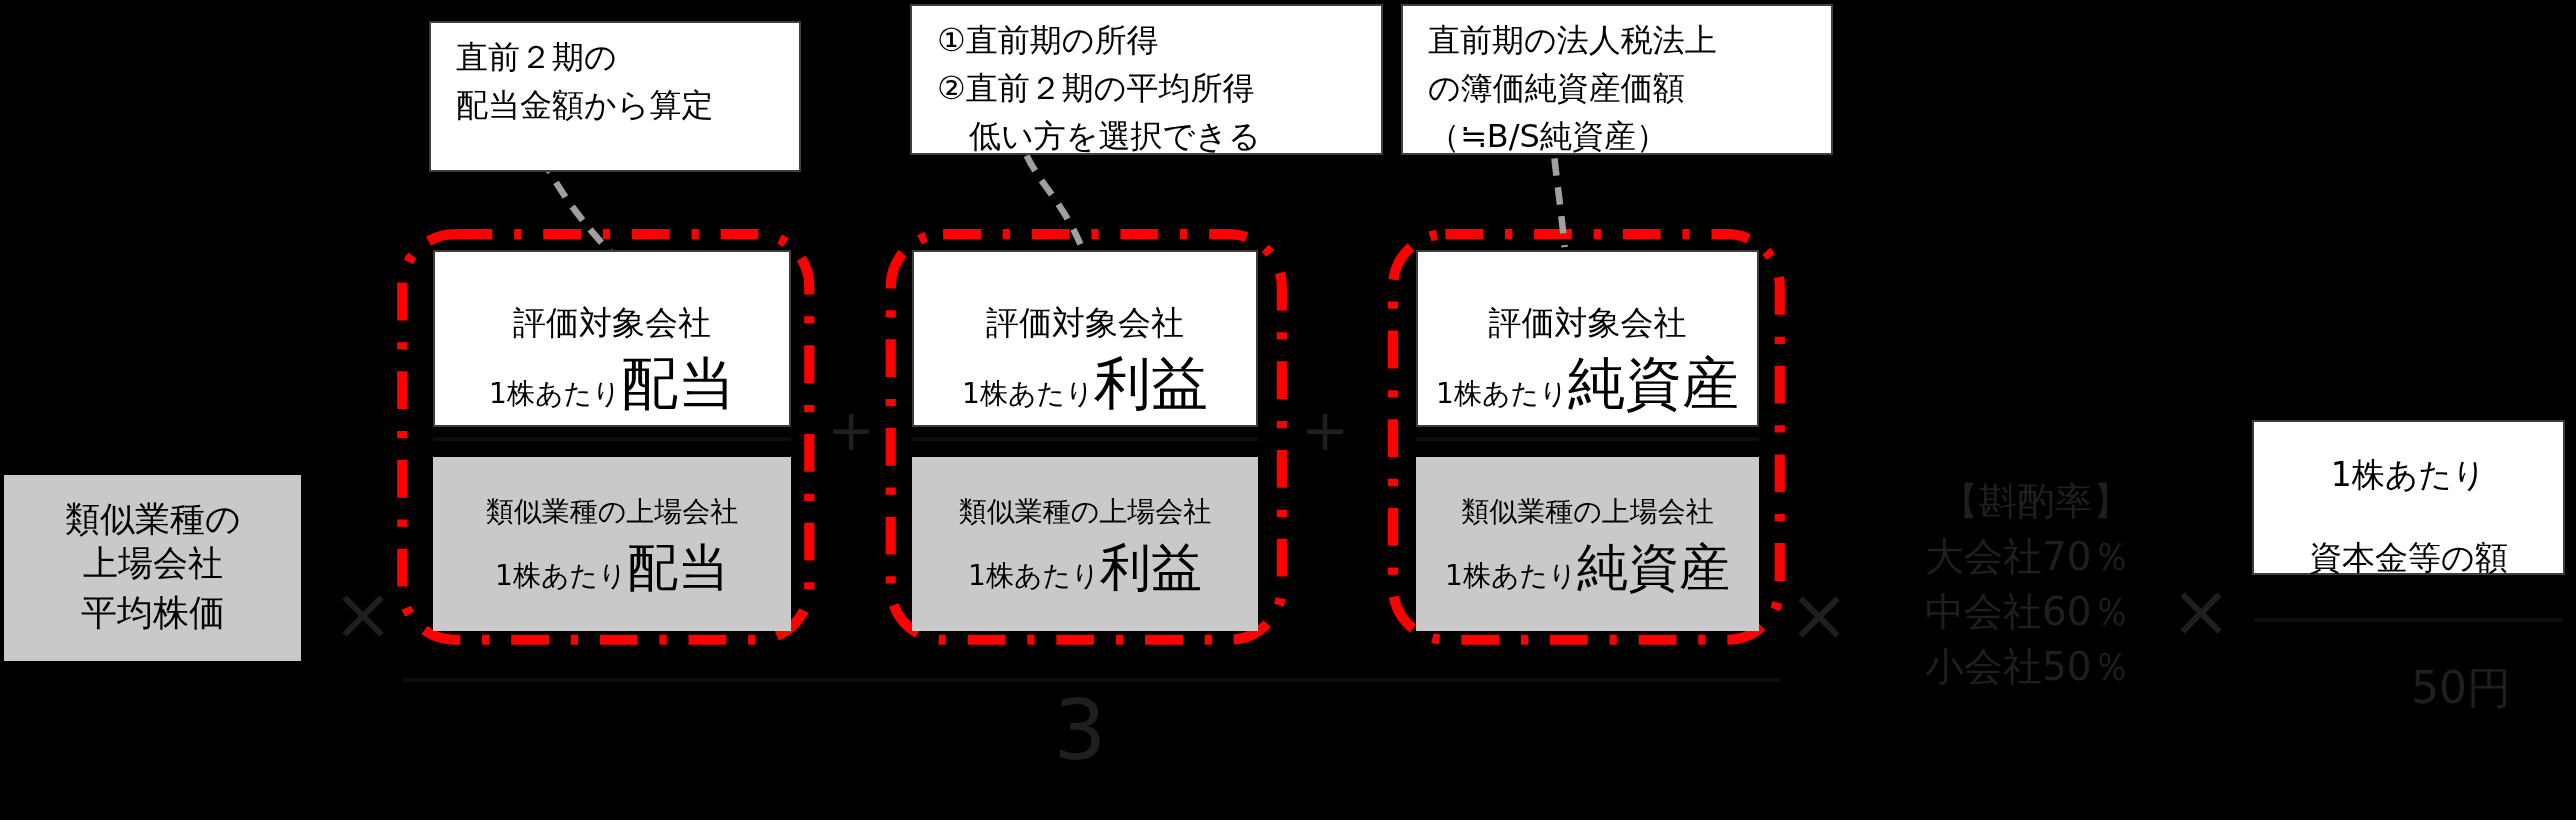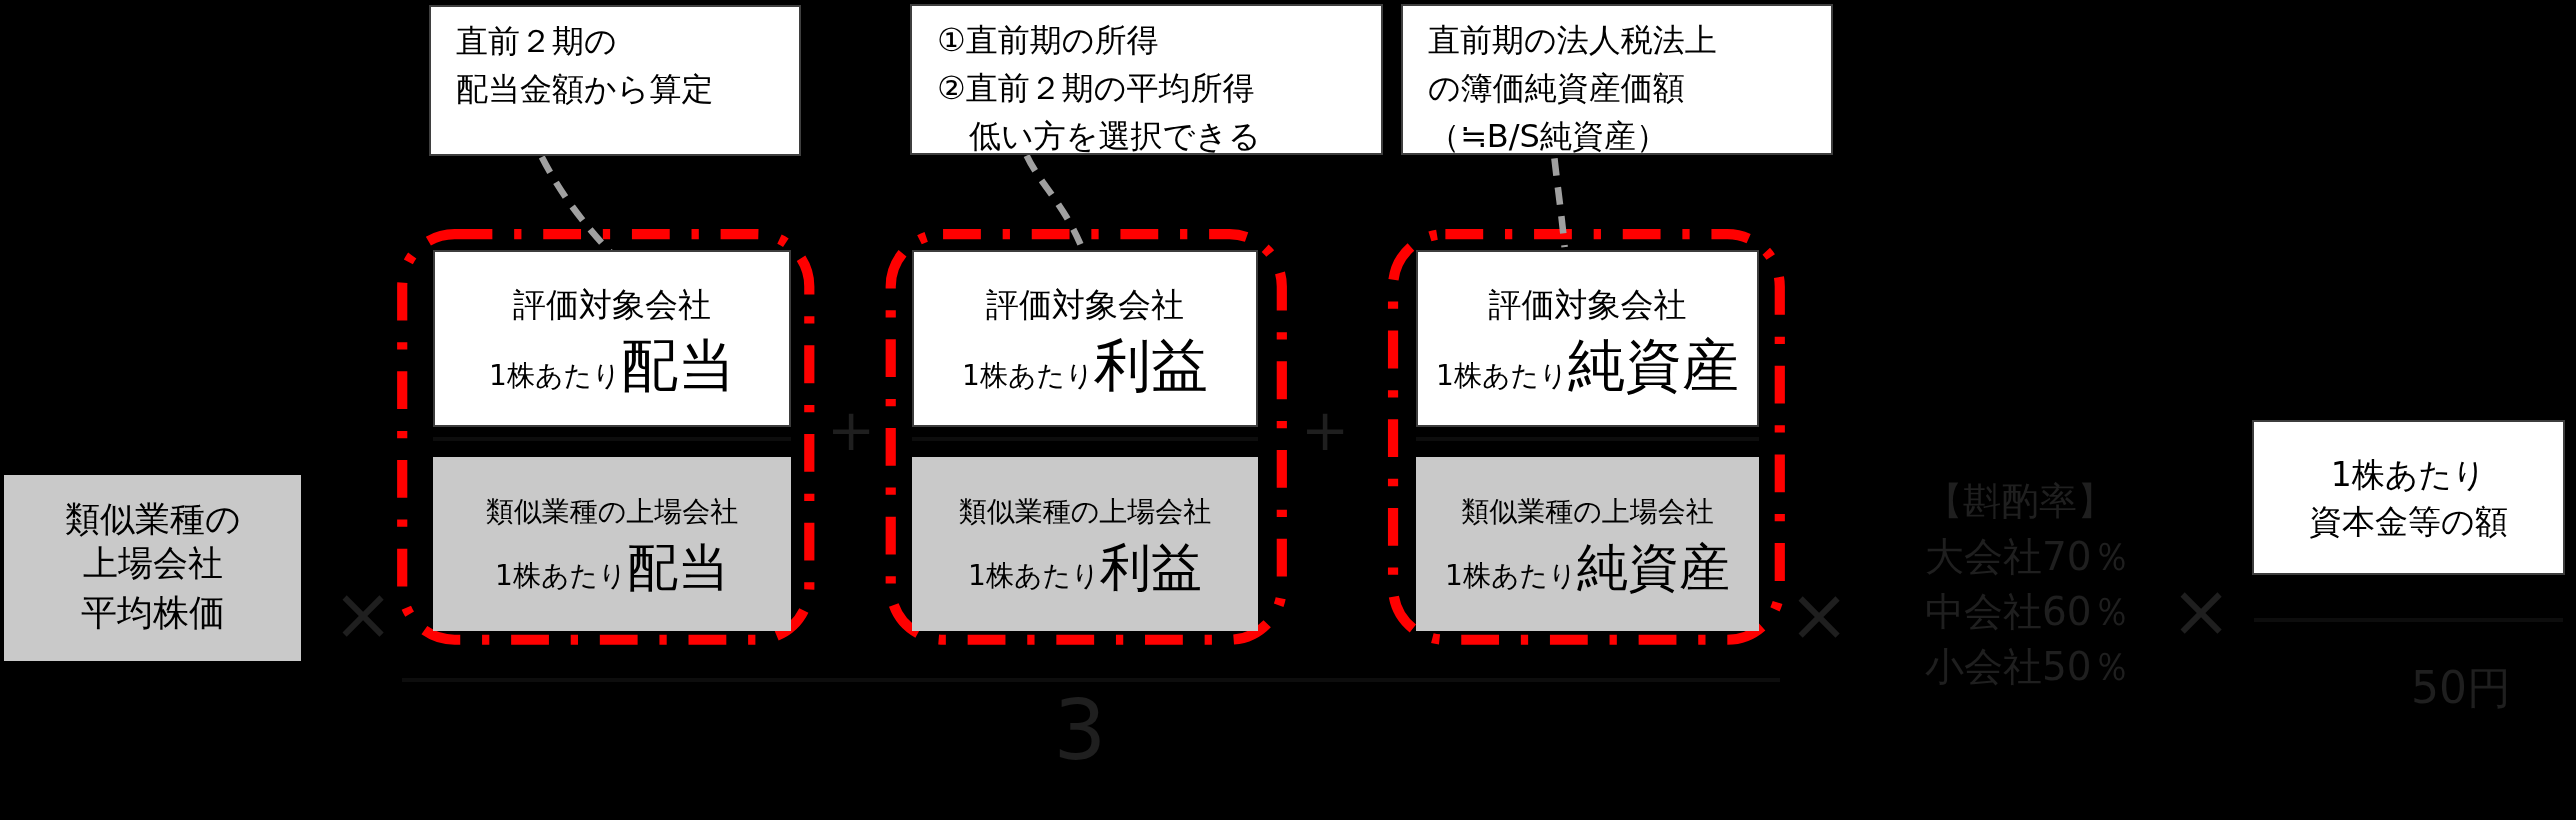--- a/index.html
+++ b/index.html
@@ -22,35 +22,35 @@
     background:#ffffff;border:2.2px solid #3d3d3d;z-index:3;
     display:flex;flex-direction:column;align-items:center;justify-content:center;
     color:#000;
   }
   
   .gbox{
     background:#c9c9c9;z-index:3;
     display:flex;flex-direction:column;align-items:center;justify-content:center;
     color:#000;
   }
-  .l1{font-size:33px;line-height:47px;}
+  .l1{font-size:33px;line-height:47px;margin-top:36px;}
   .l1s{font-size:28px;line-height:41px;}
   .bigrow{display:flex;align-items:baseline;margin-top:7.3px;}
   .per{font-size:28px;}
   .metric{font-size:57px;line-height:61px;}
   .metric-s{font-size:51px;line-height:58px;}
   
   .spline{font-size:35px;line-height:44px;}
   .spbig{font-size:36px;line-height:55px;}
   
   .ink{color:#1f1f1f;z-index:2;text-align:center;}
   .ink-times{font-size:73px;line-height:73px;width:80px;}
   .ink-plus{font-size:70px;line-height:70px;width:80px;font-weight:200;}
   .ink-den{font-size:83px;line-height:83px;width:116px;}
-  .ink-adj{font-size:39px;line-height:55px;text-align:left;white-space:nowrap;}
+  .ink-adj{font-size:39px;line-height:55px;text-align:right;white-space:nowrap;}
   .ink-adj .adj-head{font-size:38px;}
   .ink-50{font-size:44px;line-height:51px;white-space:nowrap;margin-left:44px;}
   .bar{background:#0d0d0d;z-index:2;}
   svg{position:absolute;left:0;top:0;z-index:1;}
 </style>
 </head>
 <body>
 
 <svg width="2576" height="820" viewBox="0 0 3543 1128">
   <rect x="553" y="322" width="560" height="558" rx="72" fill="none" stroke="#ff0000" stroke-width="14" stroke-dasharray="52 30 10 30"></rect>
@@ -60,21 +60,21 @@
   <path d="M1412 214 C1430 252 1462 280 1486 336" fill="none" stroke="#a0a0a0" stroke-width="9" stroke-dasharray="24 16"></path>
   <path d="M2138 218 C2142 255 2148 295 2152 340" fill="none" stroke="#a0a0a0" stroke-width="9" stroke-dasharray="24 16"></path>
 </svg>
 
 <div class="abs gbox" style="left:4.4px;top:475px;width:297px;height:186px;">
   <div class="spline">類似業種の</div>
   <div class="spline">上場会社</div>
   <div class="spbig">平均株価</div>
 </div>
 
-<div class="abs callout" style="left:429px;top:5px;width:372px;height:151px;">
+<div class="abs callout" style="left:429px;top:21px;width:372px;height:151px;">
   <div>直前２期の</div>
   <div>配当金額から算定</div>
 </div>
 <div class="abs callout" style="left:867px;top:3.6px;width:473px;height:151px;margin-left:43px;">
   <div>①直前期の所得</div>
   <div>②直前２期の平均所得</div>
   <div class="indent">低い方を選択できる</div>
 </div>
 <div class="abs callout" style="left:1401px;top:3.6px;width:432px;height:151px;">
   <div>直前期の法人税法上</div>

